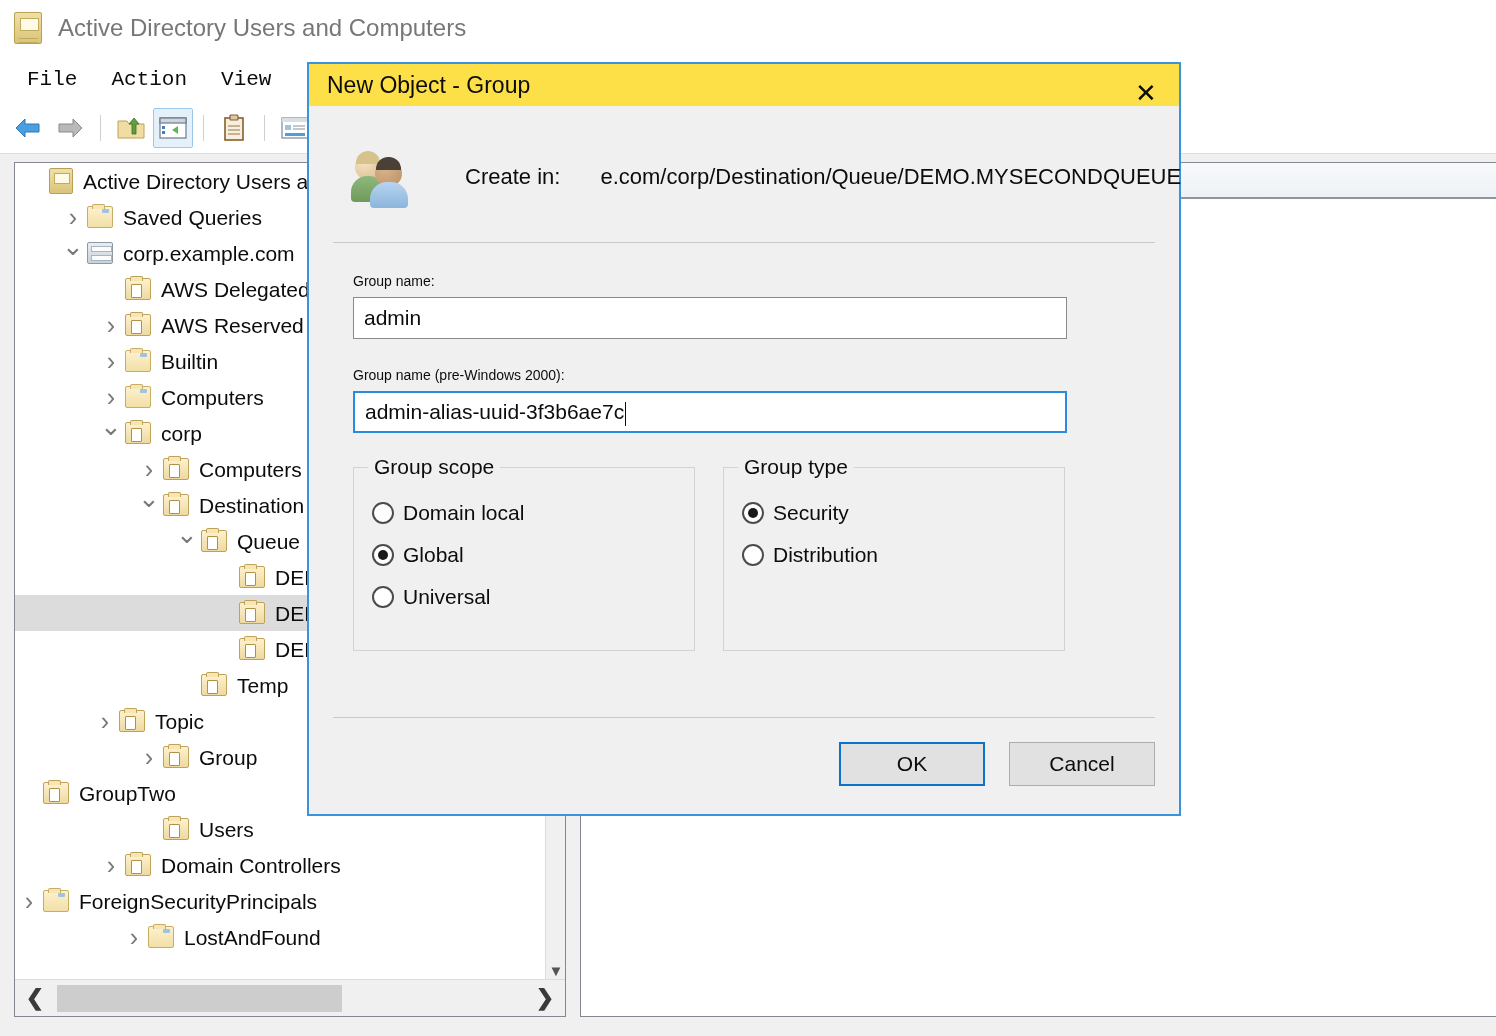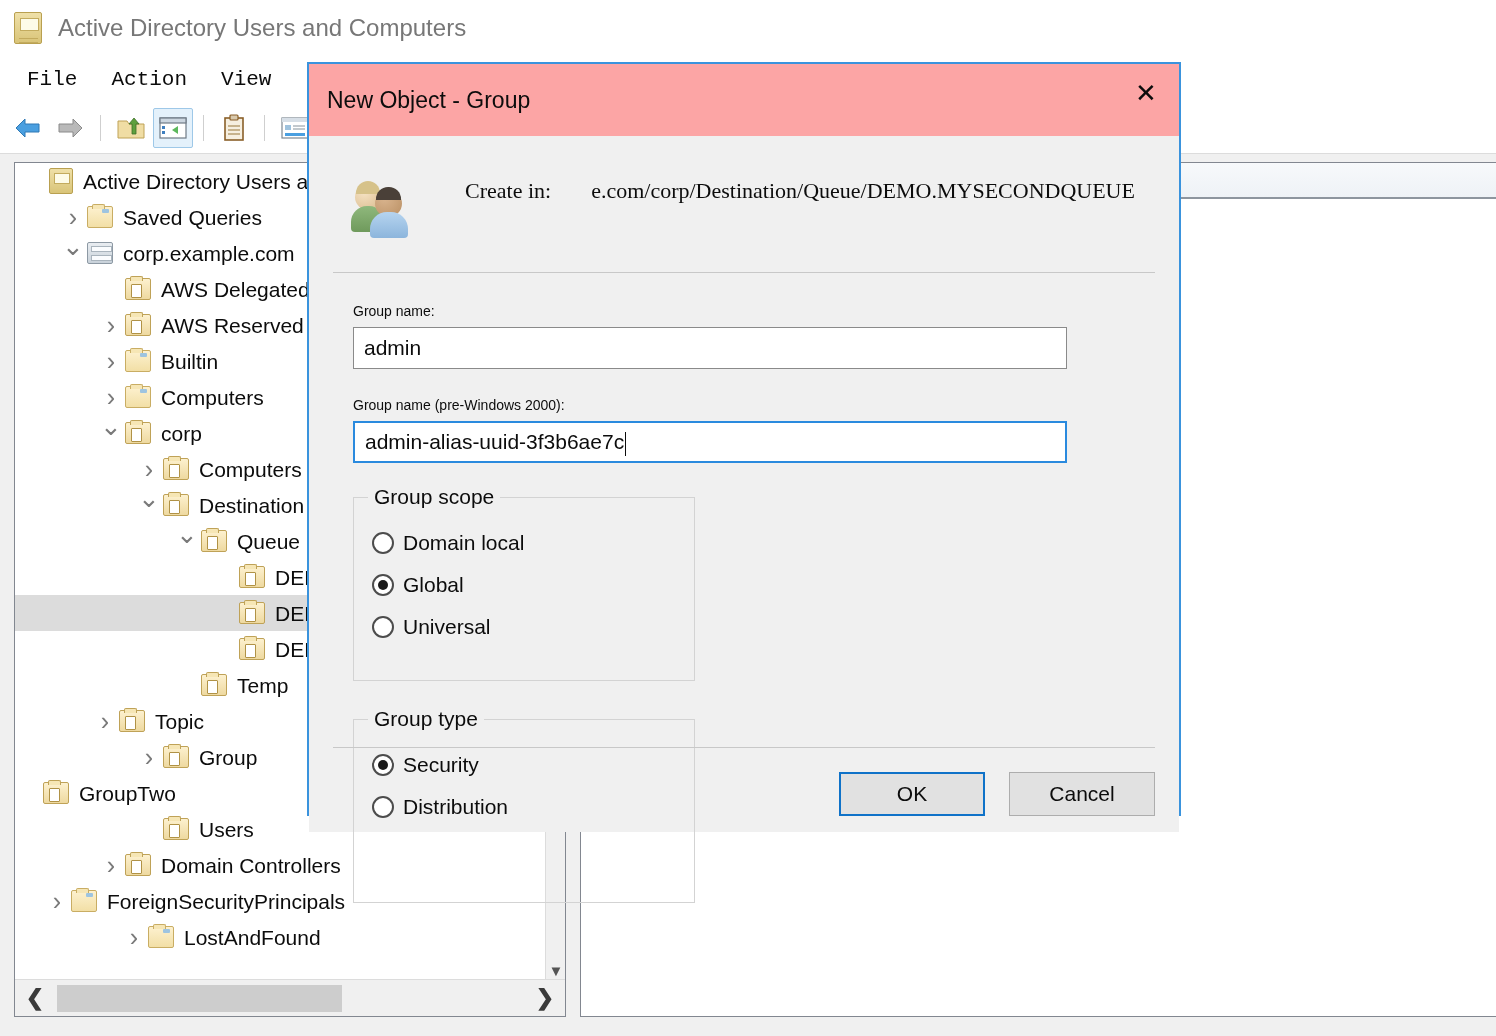--- a/index.html
+++ b/index.html
@@ -298,22 +298,22 @@
   #dialog {
     position: absolute;
     left: 307px; top: 62px;
     width: 874px; height: 754px;
     background: #f0f0f0;
     border: 2px solid #3a93dd;
     box-shadow: 0 0 0 0 rgba(0,0,0,0);
     z-index: 50;
   }
   #dlg-titlebar {
-    height: 72px;
-    background: #fca5a5;
+    height: 42px;
+    background: #fde047;
     display: flex; align-items: center;
     position: relative;
   }
   #dlg-title {
     font-size: 23px;
     color: #0c0c0c;
     margin-left: 18px;
   }
   #dlg-close {
     position: absolute;
@@ -325,23 +325,22 @@
   }
   #dlg-body {
     position: relative;
     height: 696px;
     background: #f0f0f0;
     padding: 0;
   }
 
   
   #create-in-row {
-    display: flex; 
+    display: flex; align-items: center;
     padding: 42px 0 0 42px;
-    font-family: Liberation Serif, serif;
   }
   #group-people-icon {
     width: 62px; height: 58px;
     flex: 0 0 62px;
     position: relative;
   }
   #group-people-icon .p1 {
     position: absolute; left: 4px; top: 6px;
     width: 26px; height: 26px;
     border-radius: 50%;
@@ -418,23 +417,22 @@
     width: 1px; height: 24px;
     background: #0c0c0c;
     margin-left: 1px;
     position: relative; top: 2px;
   }
 
   
   #group-boxes {
     display: flex;
     padding: 0 44px;
-    gap: 38px;
+    gap: 28px;
     margin-top: 34px;
-    flex-direction: column;
   }
   .groupbox {
     border: 1px solid #d3d3d3;
     width: 342px;
     height: 184px;
     position: relative;
     padding: 24px 0 0 18px;
   }
   .groupbox .gb-title {
     position: absolute;
@@ -659,21 +657,21 @@
           <div class="tree-row" style="padding-left: 120px;">
             <span class="chev empty"></span>
             <span class="ic ou"></span>
             <span class="tree-label">Users</span>
           </div>
           <div class="tree-row" style="padding-left: 82px; align-items: center;">
             <span class="chev collapsed"></span>
             <span class="ic ou"></span>
             <span class="tree-label">Domain Controllers</span>
           </div>
-          <div class="tree-row" style=" margin-left: 28px;">
+          <div class="tree-row" style="">
             <span class="chev collapsed"></span>
             <span class="ic folder"></span>
             <span class="tree-label">ForeignSecurityPrincipals</span>
           </div>
           <div class="tree-row" style="padding-left: 105px;">
             <span class="chev collapsed"></span>
             <span class="ic folder"></span>
             <span class="tree-label">LostAndFound</span>
           </div>
         </div>

